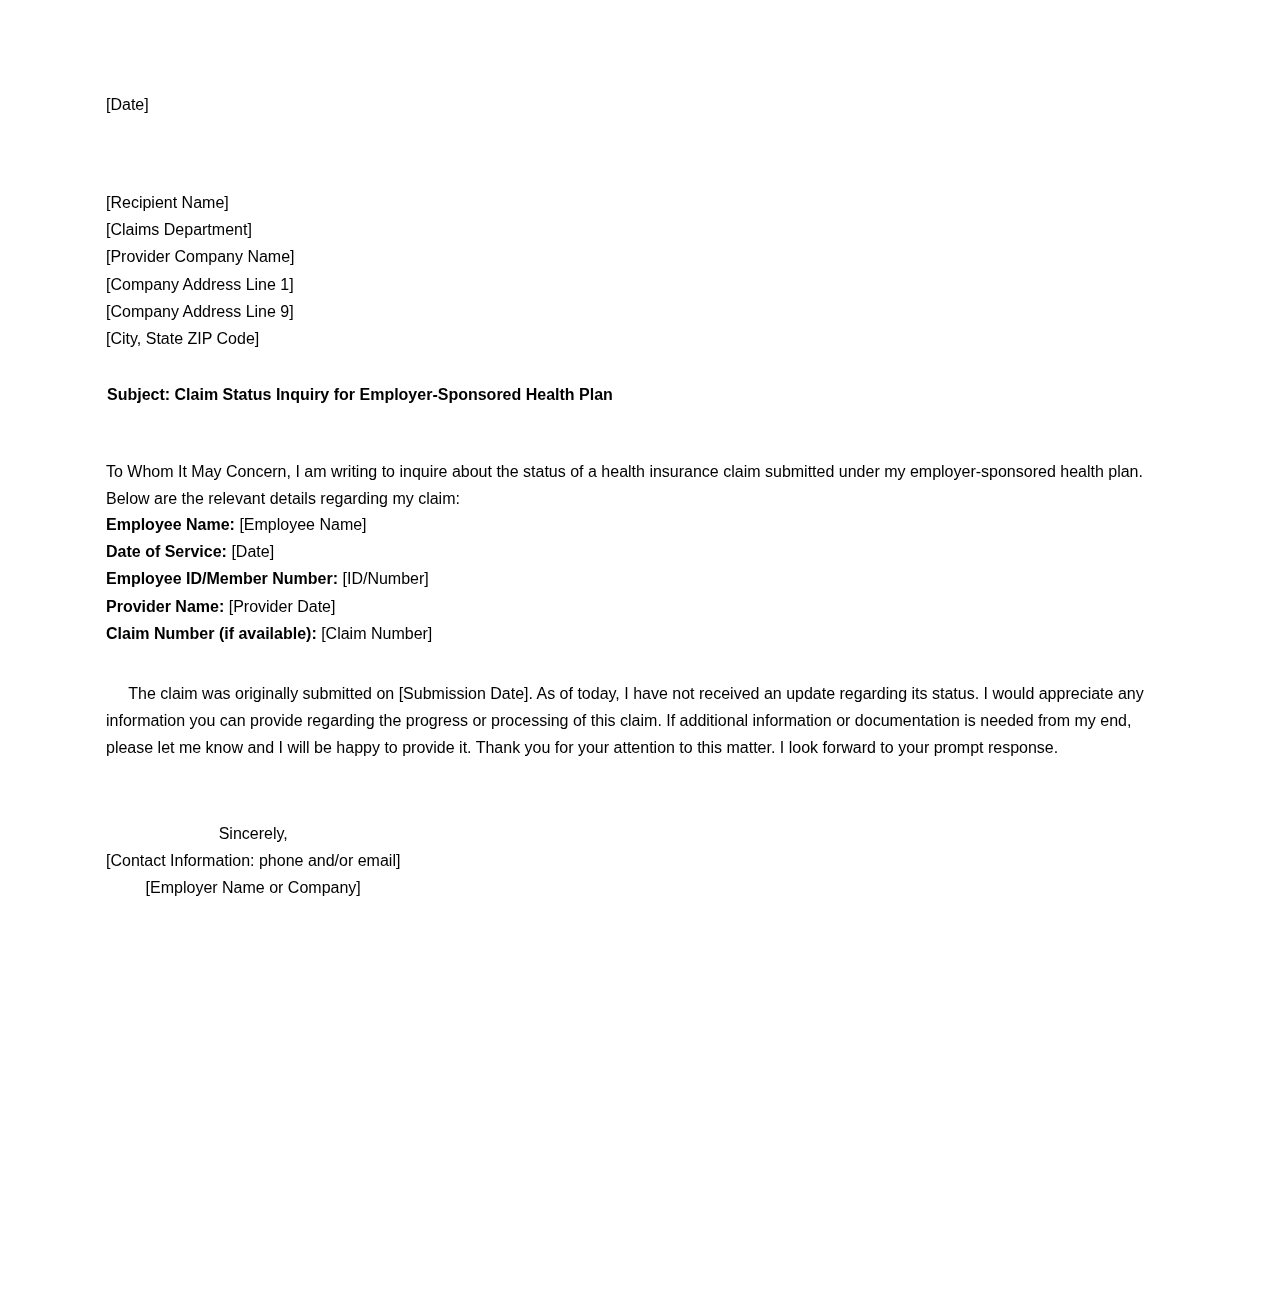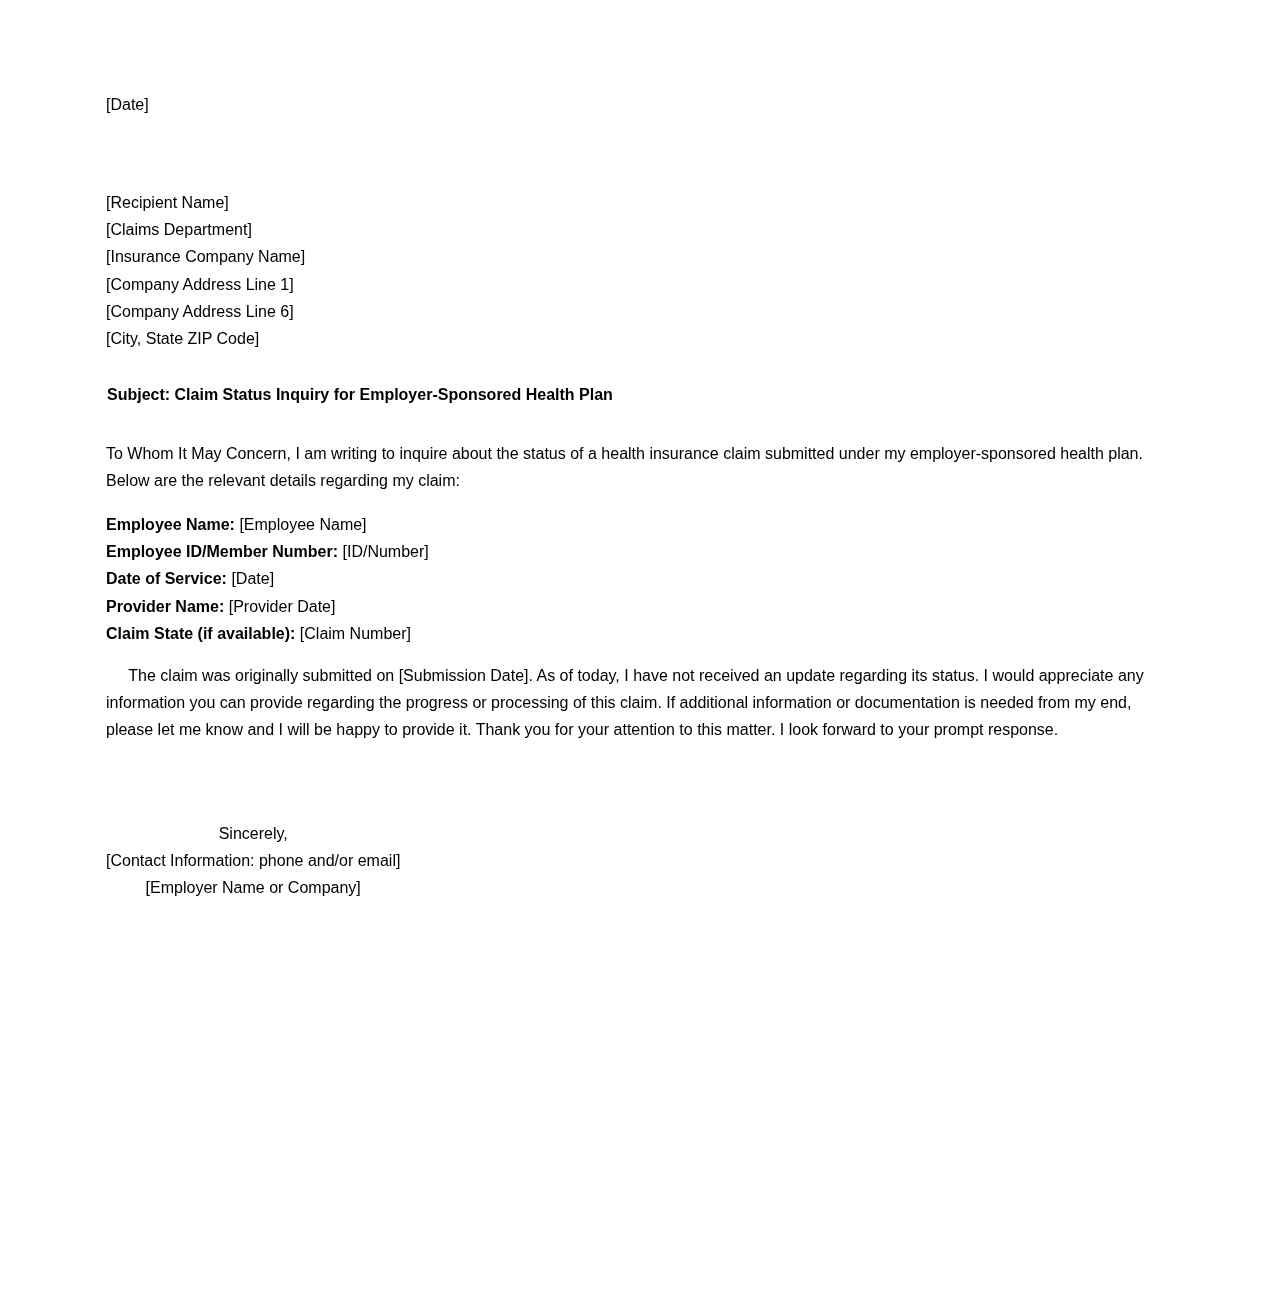--- a/index.html
+++ b/index.html
@@ -37,67 +37,68 @@
     top: 385px;
     font-weight: bold;
     white-space: nowrap;
     line-height: 20px;
   }
   .para {
     position: absolute;
     left: 0;
     width: 1060px;
     line-height: 27px;
+    margin-top: 18px;
   }
   .intro { top: 440px; }
   .details { position: absolute; left: 0; top: 511px; }
   .details .row { line-height: 27.2px; white-space: nowrap; }
   .details .label { font-weight: bold; }
   .body2 { top: 662px; }
   .closing { position: absolute; left: 0; top: 820px; }
   .closing .row { line-height: 27.2px; white-space: nowrap; text-align: center; }
 </style>
 </head>
 <body>
 
 <div class="page">
 
   <div class="line date">[Date]</div>
 
   <div class="recipient">
     <div class="row">[Recipient Name]</div>
     <div class="row">[Claims Department]</div>
-    <div class="row">[Insurance Company Name]</div>
+    <div class="row">[Provider Company Name]</div>
     <div class="row">[Company Address Line 1]</div>
-    <div class="row">[Company Address Line 6]</div>
+    <div class="row">[Company Address Line 9]</div>
     <div class="row">[City, State ZIP Code]</div>
   </div>
 
   <div class="subject">Subject: Claim Status Inquiry for Employer-Sponsored Health Plan</div>
 
   <div class="para intro">
     <div style="white-space:nowrap;">To Whom It May Concern, I am writing to inquire about the status of a health insurance claim submitted under my employer-sponsored health plan.</div>
     <div style="white-space:nowrap;">Below are the relevant details regarding my claim:</div>
   </div>
 
   <div class="details">
     <div class="row">
       <span class="label">Employee Name:</span><span> [Employee Name]</span>
     </div>
     <div class="row">
-      <span class="label">Employee ID/Member Number:</span><span> [ID/Number]</span>
+      <span class="label">Date of Service:</span><span> [Date]</span>
     </div>
     <div class="row">
-      <span class="label">Date of Service:</span><span> [Date]</span>
+      <span class="label">Employee ID/Member Number:</span><span> [ID/Number]</span>
     </div>
     <div class="row">
       <span class="label">Provider Name:</span><span> [Provider Date]</span>
     </div>
     <div class="row">
-      <span class="label">Claim State (if available):</span><span> [Claim Number]</span>
+      <span class="label">Claim Number (if available):</span><span> [Claim Number]</span>
     </div>
   </div>
 
   <div class="para body2">
     <div style="white-space:nowrap;text-align:center;">The claim was originally submitted on [Submission Date]. As of today, I have not received an update regarding its status. I would appreciate any</div>
     <div style="white-space:nowrap;">information you can provide regarding the progress or processing of this claim. If additional information or documentation is needed from my end,</div>
     <div style="white-space:nowrap;">please let me know and I will be happy to provide it. Thank you for your attention to this matter. I look forward to your prompt response.</div>
   </div>
 
   <div class="closing">

